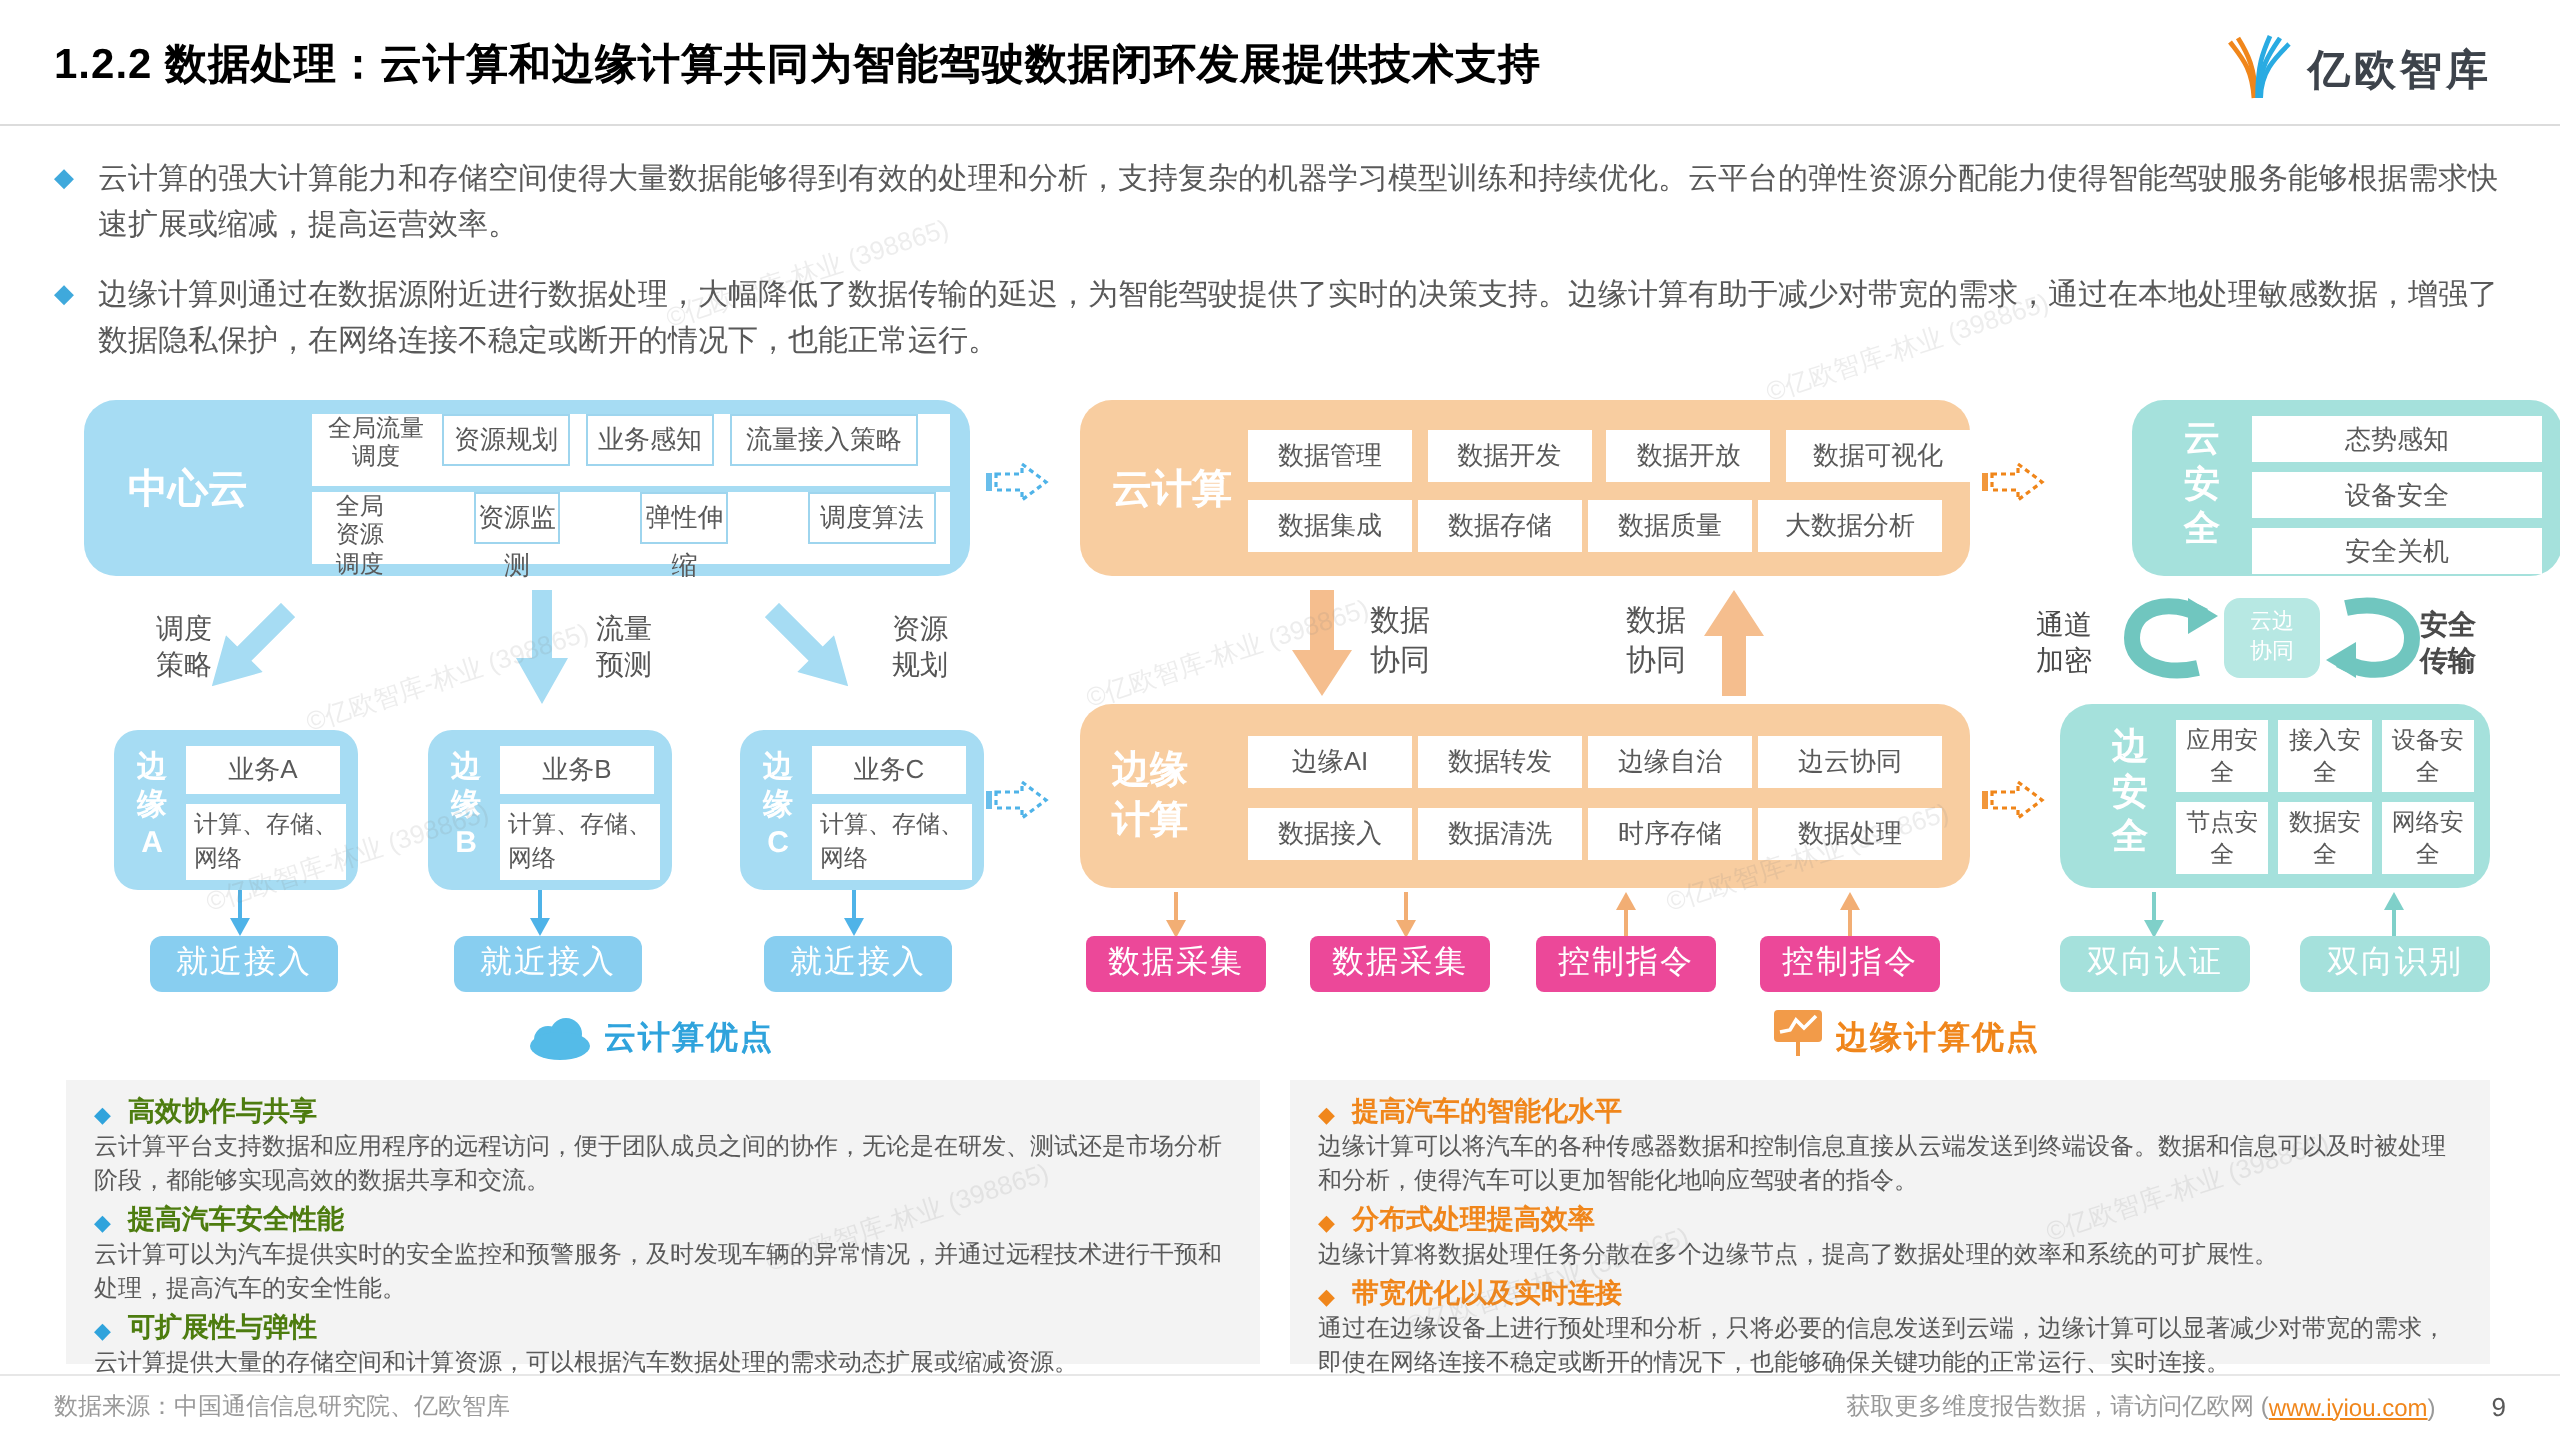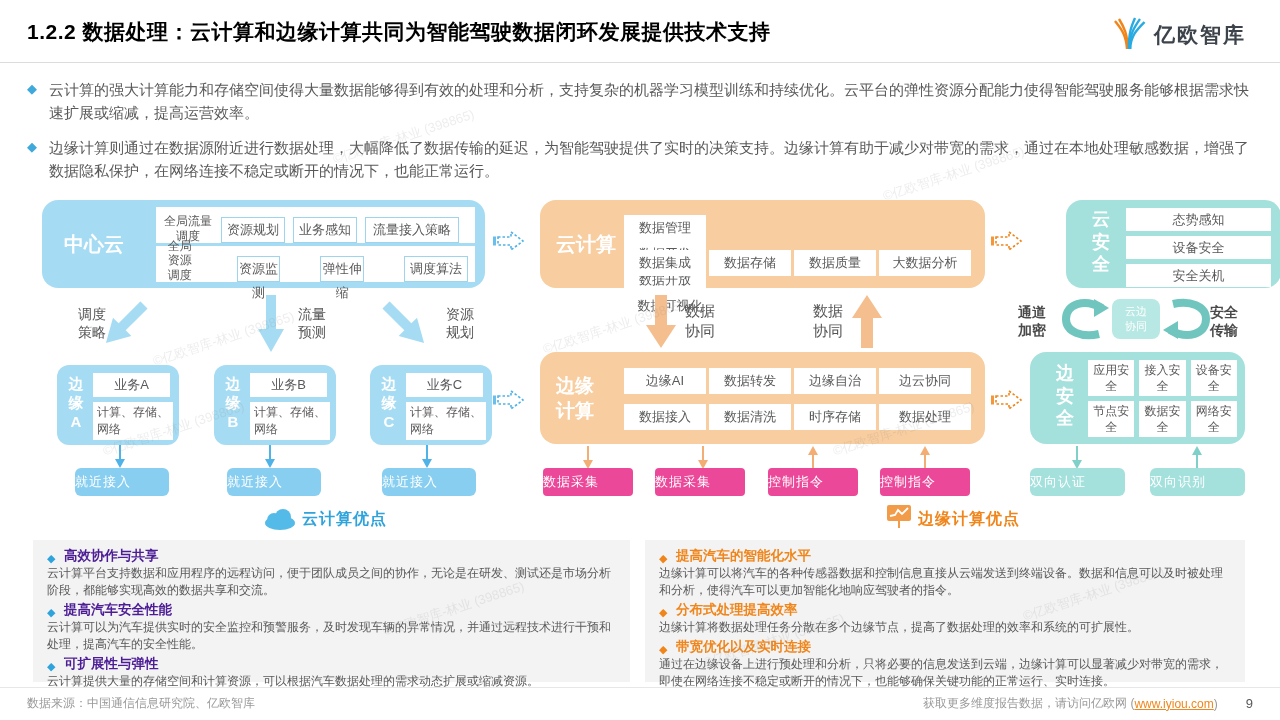--- a/index.html
+++ b/index.html
@@ -20,53 +20,53 @@
   .dm::before{content:"◆";}
 
   
   .diagram{left:0;top:195px;width:1280px;height:345px;}
   .rbox{position:absolute;border-radius:16px;}
   .bg-blue{background:#A6DCF3;}
   .bg-orange{background:#F8CDA0;}
   .bg-teal{background:#A5E1DC;}
   .boxlabel{position:absolute;color:#fff;font-weight:bold;}
   .vlabel{color:#fff;font-weight:bold;word-break:break-all;text-align:center;line-height:1.25;}
-  .strip{position:absolute;background:#fff;display:flex;align-items:flex-end;gap:8px;padding:0 7px;}
+  .strip{position:absolute;background:#fff;display:flex;align-items:flex-start;gap:8px;padding:0 7px;}
   .strip-head{width:50px;font-size:12px;line-height:1.2;text-align:center;color:#595959;}
   .chip{background:#fff;color:#595959;font-size:13px;text-align:center;height:26px;line-height:26px;}
   .chip-b{border:1px solid #9ED5EE;height:24px;line-height:24px;}
   .chiprow{position:absolute;display:flex;justify-content:space-between;}
   .seclist{position:absolute;display:flex;flex-direction:column;gap:5px;}
   .seclist .chip{height:23px;line-height:23px;}
   .secgrid{position:absolute;display:flex;gap:5px;}
   .secgrid .chip{flex:1;height:36px;line-height:1.35;font-size:12px;padding-top:2px;box-sizing:border-box;}
   .flowlbl{position:absolute;width:32px;font-size:14px;line-height:1.3;color:#555;word-break:break-all;text-align:center;}
   .synclbl{position:absolute;width:32px;font-size:15px;line-height:1.3;color:#555;word-break:break-all;text-align:center;}
   .edge-node{position:absolute;background:#A6DCF3;border-radius:12px;width:122px;height:80px;}
   .node-top{position:absolute;left:36px;right:9px;top:8px;height:24px;background:#fff;font-size:13px;
             line-height:24px;text-align:center;color:#595959;}
   .node-bot{position:absolute;left:36px;right:6px;top:37px;height:38px;background:#fff;font-size:12px;
             line-height:1.4;color:#595959;padding:2px 4px;box-sizing:border-box;}
-  .btn{position:absolute;height:28px;line-height:28px;border-radius:6px;color:#fff;font-size:13px;
-       text-align:left;letter-spacing:1px;}
+  .btn{position:absolute;height:28px;line-height:28px;border-radius:6px;color:#fff;font-size:16px;
+       text-align:center;letter-spacing:1px;}
   .btn-blue{background:#88CEF0;}
   .btn-orange{background:#ec4899;border-radius:4px;}
   .btn-teal{background:#A5E1DC;}
   .ce-box{position:absolute;background:#B7E8E3;border-radius:8px;color:#fff;font-size:11px;line-height:1.35;
           display:flex;align-items:center;justify-content:center;text-align:center;word-break:break-all;}
   .ce-box span{width:24px;}
   .advlabel{position:absolute;font-size:16px;font-weight:bold;letter-spacing:1px;}
   .advlabel.blue{color:#2FA3DC;}
   .advlabel.orange{color:#F0861B;}
 
   
   .panel{position:absolute;top:540px;height:142px;background:#F3F3F3;box-sizing:border-box;padding:6px 14px;}
   .adv-h{position:relative;padding-left:17px;font-size:13.5px;font-weight:bold;line-height:19px;}
   .adv-h .dm{top:3px;font-size:11px;}
-  .panel-blue-h .adv-h{color:#4c1d95;}
+  .panel-blue-h .adv-h{color:#4d7c0f;}
   .panel-blue-h .adv-h .dm{color:#2FA3DC;}
   .panel-orange-h .adv-h{color:#F0861B;}
   .panel-orange-h .adv-h .dm{color:#F0861B;}
   .adv-b{font-size:12px;line-height:17px;color:#595959;margin:0 0 1px 0;}
 
   
   .ftr-line{left:0;right:0;top:687px;height:1px;background:#E7E7E7;}
   .ftr-left{left:27px;top:695px;font-size:12px;color:#999;}
   .ftr-right{right:27px;top:695px;font-size:12px;color:#999;display:flex;align-items:center;}
   .ftr-right .pg{margin-left:28px;font-size:13px;color:#595959;}
@@ -122,21 +122,21 @@
       </div>
     </div>
 
     <svg class="abs" style="left:492px;top:33px;" width="34" height="26" viewBox="0 0 34 26">
       <rect x="1" y="8.5" width="3" height="9" fill="#4FB3E8" opacity="0.85"></rect>
       <path d="M6 9 H19 V4 L31 13 L19 22 V17 H6 Z" fill="none" stroke="#4FB3E8" stroke-width="1.6" stroke-dasharray="2.5 2"></path>
     </svg>
 
     <div class="rbox bg-orange" style="left:540px;top:5px;width:445px;height:88px;">
       <div class="boxlabel" style="left:16px;top:31px;font-size:20px;">云计算</div>
-      <div class="chiprow" style="left:84px;right:0;top:15px;flex-direction:column;">
+      <div class="chiprow" style="left:84px;right:0;top:15px;">
         <div class="chip" style="width:82px;">数据管理</div>
         <div class="chip" style="width:82px;">数据开发</div>
         <div class="chip" style="width:82px;">数据开放</div>
         <div class="chip" style="width:92px;">数据可视化</div>
       </div>
       <div class="chiprow" style="left:84px;right:14px;top:50px;">
         <div class="chip" style="width:82px;">数据集成</div>
         <div class="chip" style="width:82px;">数据存储</div>
         <div class="chip" style="width:82px;">数据质量</div>
         <div class="chip" style="width:92px;">大数据分析</div>
@@ -172,21 +172,21 @@
 
     <svg class="abs" style="left:646px;top:100px;" width="30" height="53" viewBox="0 0 30 53">
       <polygon points="9,0 21,0 21,30 30,30 15,53 0,30 9,30" fill="#F5BE8E"></polygon>
     </svg>
     <div class="synclbl" style="left:684px;top:106px;">数据协同</div>
     <div class="synclbl" style="left:812px;top:106px;">数据协同</div>
     <svg class="abs" style="left:852px;top:100px;" width="30" height="53" viewBox="0 0 30 53">
       <polygon points="9,53 21,53 21,23 30,23 15,0 0,23 9,23" fill="#F5BE8E"></polygon>
     </svg>
 
-    <div class="flowlbl" style="left:1016px;top:108px;font-weight:bold;color:#4a4a4a;">通道加密</div>
+    <div class="flowlbl" style="left:1016px;top:108px;font-weight:normal;color:#4a4a4a;">通道加密</div>
     <svg class="abs" style="left:1054px;top:100px;" width="56" height="48" viewBox="0 0 56 48">
       <path d="M48 13 C30 3 12 9 12 24 C12 37 28 43 45 39" stroke="#70C6BF" stroke-width="8" fill="none"></path>
       <polygon points="40,4 55,13 40,22" fill="#70C6BF"></polygon>
     </svg>
     <div class="ce-box" style="left:1112px;top:104px;width:48px;height:40px;">
       <span>云边协同</span>
     </div>
     <svg class="abs" style="left:1162px;top:100px;" width="56" height="48" viewBox="0 0 56 48">
       <path d="M8 35 C26 45 44 39 44 24 C44 11 28 5 11 9" stroke="#70C6BF" stroke-width="8" fill="none"></path>
       <polygon points="16,26 1,35 16,44" fill="#70C6BF"></polygon>

